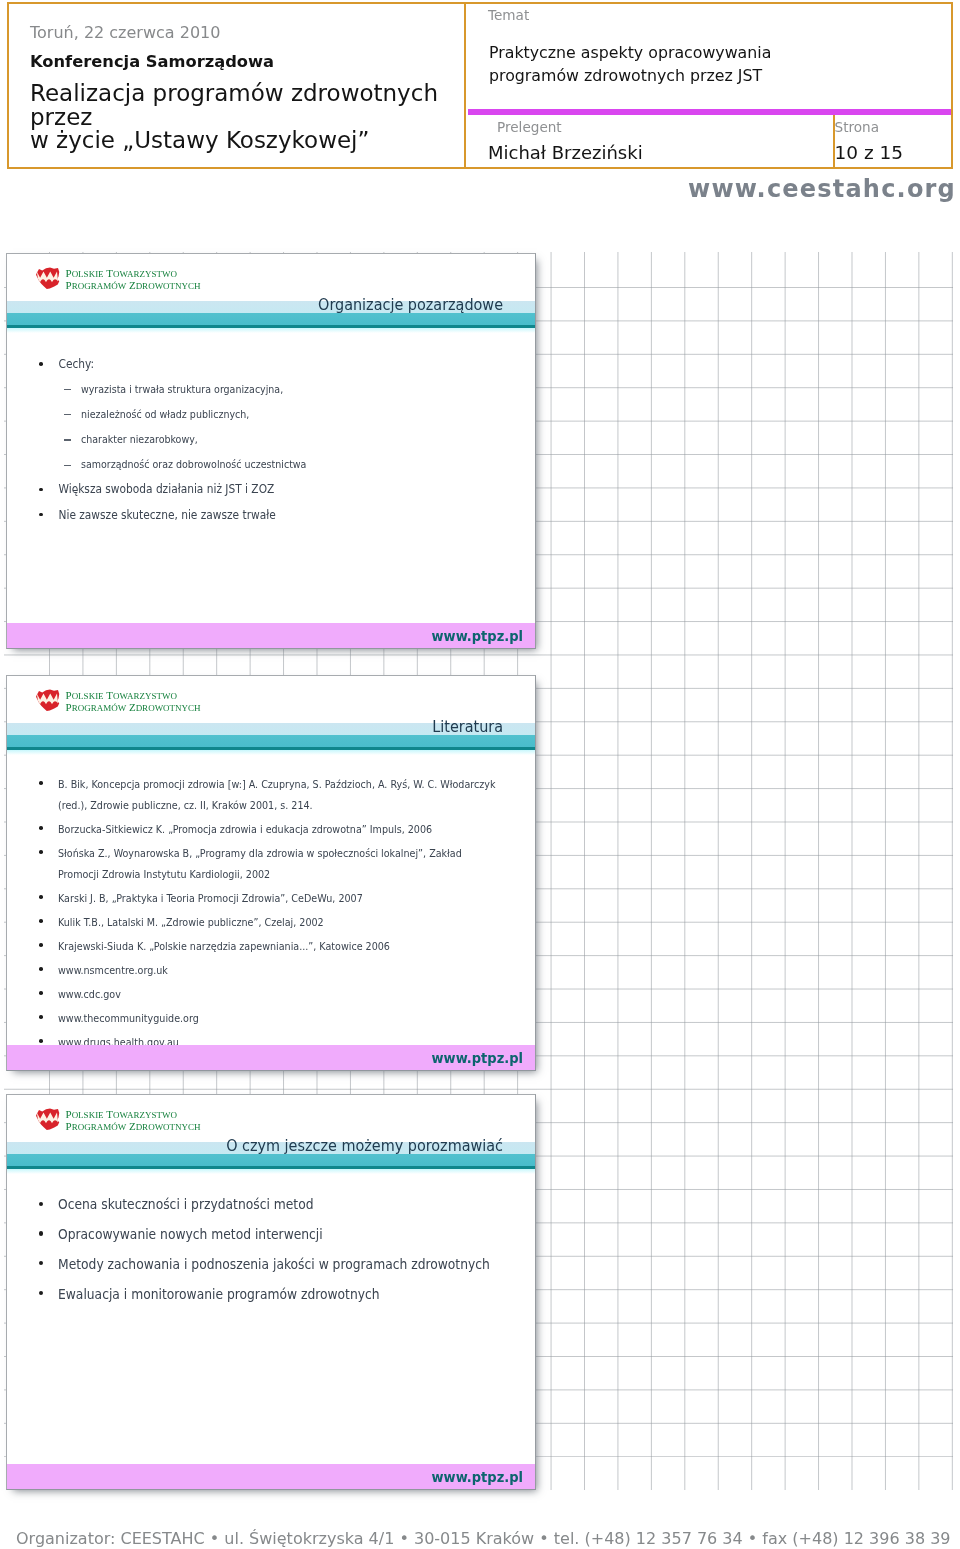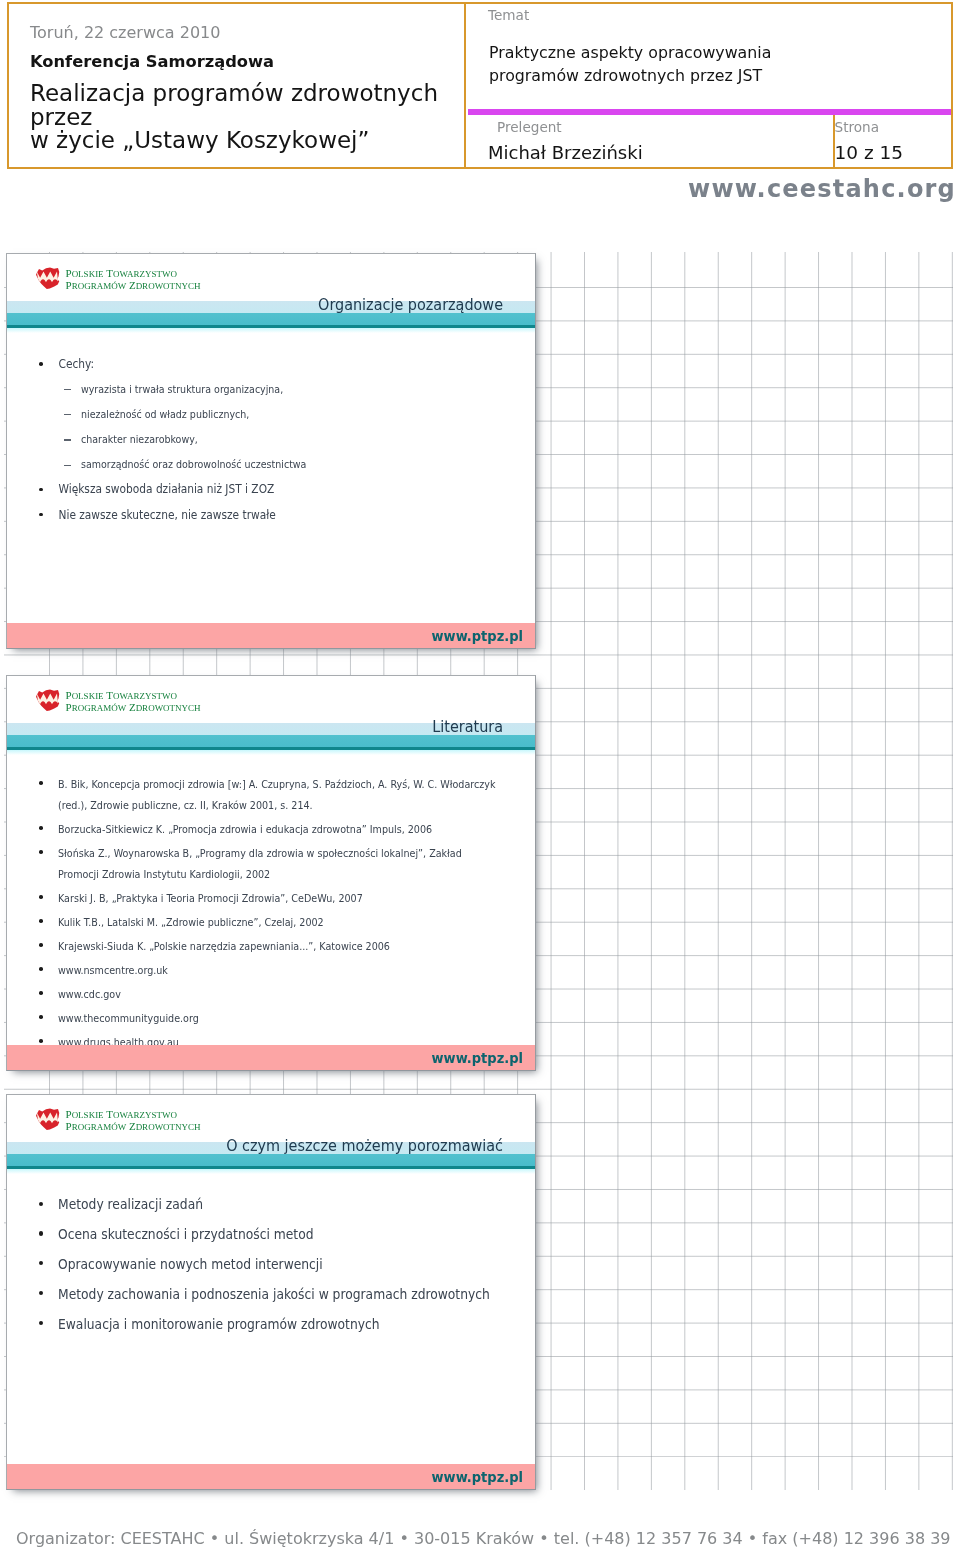--- a/index.html
+++ b/index.html
@@ -47,21 +47,21 @@
              line-height:10.5px;white-space:nowrap;}
   .logo-text div{font-size:11px;}
   .logo-text .sc{font-size:9px;}
   .band{position:absolute;left:0;right:0;}
   .band-lite{top:47px;height:12px;background:linear-gradient(to bottom,#cbe6f1,#c5e9f2);}
   .band-teal{top:59px;height:12px;background:linear-gradient(to bottom,#52c1ce,#49bccb);}
   .band-dark{top:71px;height:2.6px;background:#0f868c;}
   .band-fade{top:73.6px;height:5px;background:linear-gradient(to bottom,#c8f7fc,#ffffff);}
   .slide-title{position:absolute;right:32px;top:40.5px;font-size:16px;color:#203b4f;
                font-family:"DejaVu Sans Condensed","DejaVu Sans",sans-serif;}
-  .slide-foot{position:absolute;left:0;right:0;bottom:0;height:25px;background:#fca5a5;}
+  .slide-foot{position:absolute;left:0;right:0;bottom:0;height:25px;background:#f0abfc;}
   .slide-foot span{position:absolute;right:12px;top:5px;font-size:14.5px;font-weight:bold;color:#0d646e;font-family:"DejaVu Sans Condensed","DejaVu Sans",sans-serif;}
   .body{position:absolute;left:0;right:0;font-family:"DejaVu Sans Condensed","DejaVu Sans",sans-serif;}
   ul.lv{list-style:none;margin:0;padding:0;}
   li{position:relative;color:#3b4450;}
   li .bul{position:absolute;}
   li.l1 .bul{width:3.6px;height:3.6px;border-radius:50%;background:#1c1c1c;font-size:0;line-height:0;}
   li.l2 .bul{width:7.2px;height:1.1px;background:#5b636d;font-size:0;line-height:0;}
 
   .sl1{top:253px;}
   .sl2{top:675px;}
@@ -201,21 +201,20 @@
             <div>P<span class="sc">ROGRAMÓW</span> Z<span class="sc">DROWOTNYCH</span></div>
           </div>
         </div>
         <div class="band band-lite"></div>
         <div class="band band-teal"></div>
         <div class="band band-dark"></div>
         <div class="band band-fade"></div>
         <div class="slide-title">O czym jeszcze możemy porozmawiać</div>
         <div class="body s3">
           <ul class="lv">
-            <li class="l1"><span class="bul">•</span><span class="txt">Metody realizacji zadań</span></li>
             <li class="l1"><span class="bul">•</span><span class="txt">Ocena skuteczności i przydatności metod</span></li>
             <li class="l1"><span class="bul">•</span><span class="txt">Opracowywanie nowych metod interwencji</span></li>
             <li class="l1"><span class="bul">•</span><span class="txt">Metody zachowania i podnoszenia jakości w programach zdrowotnych</span></li>
             <li class="l1"><span class="bul">•</span><span class="txt">Ewaluacja i monitorowanie programów zdrowotnych</span></li>
           </ul>
         </div>
         <div class="slide-foot">
           <span>www.ptpz.pl</span>
         </div>
       </div>

